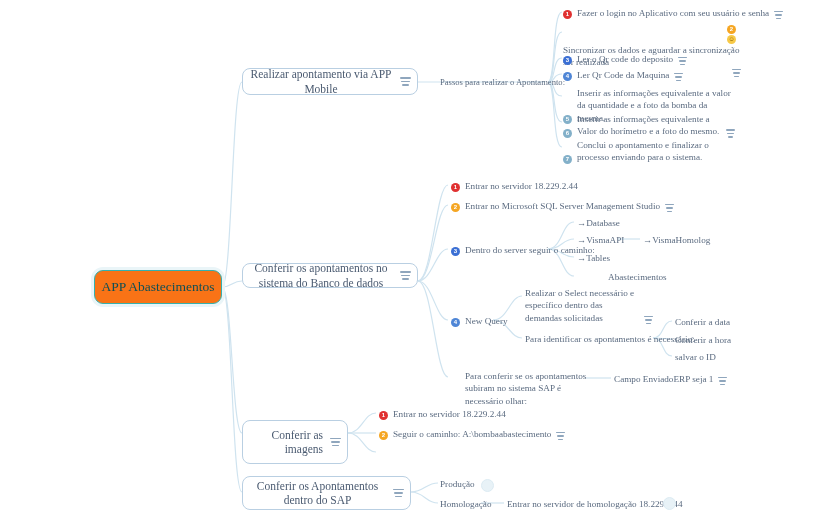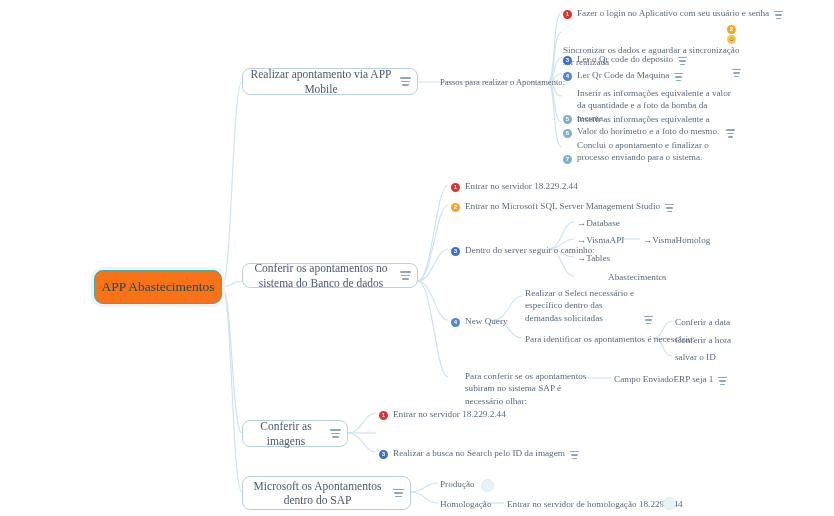--- a/index.html
+++ b/index.html
@@ -345,45 +345,45 @@
   </div>
   <div class="leaf" style="left:614px; top:373px;">
     <span class="txt">Campo EnviadoERP seja 1</span>
     <span class="ham tiny">
         <i></i>
         <i></i>
         <i></i>
       </span>
   </div>
 
-  <div class="node topic" style="left:242px; top:420px; width:106px; height:27px;">
+  <div class="node topic" style="left:242px; top:420px; width:106px; height:44px;text-align:right;">
     <span class="label">Conferir as imagens</span>
     <span class="ham">
         <i></i>
         <i></i>
         <i></i>
       </span>
   </div>
 
   <div class="leaf" style="left:379px; top:408px;">
     <span class="badge c1">1</span>
     <span class="txt">Entrar no servidor 18.229.2.44</span>
   </div>
-  <div class="leaf" style="left:379px; top:447px;">
-    <span class="badge c3">3</span>
-    <span class="txt">Realizar a busca no Search pelo ID da imagem</span>
+  <div class="leaf" style="left:379px; top:428px;">
+    <span class="badge c2">2</span>
+    <span class="txt">Seguir o caminho: A:\bombaabastecimento</span>
     <span class="ham tiny">
         <i></i>
         <i></i>
         <i></i>
       </span>
   </div>
 
   <div class="node topic" style="left:242px; top:476px; width:169px; height:34px;">
-    <span class="label">Microsoft os Apontamentos dentro do SAP</span>
+    <span class="label">Conferir os Apontamentos dentro do SAP</span>
     <span class="ham">
         <i></i>
         <i></i>
         <i></i>
       </span>
   </div>
 
   <div class="leaf" style="left:440px; top:478px;">
     <span class="txt">Produção</span>
   </div>

